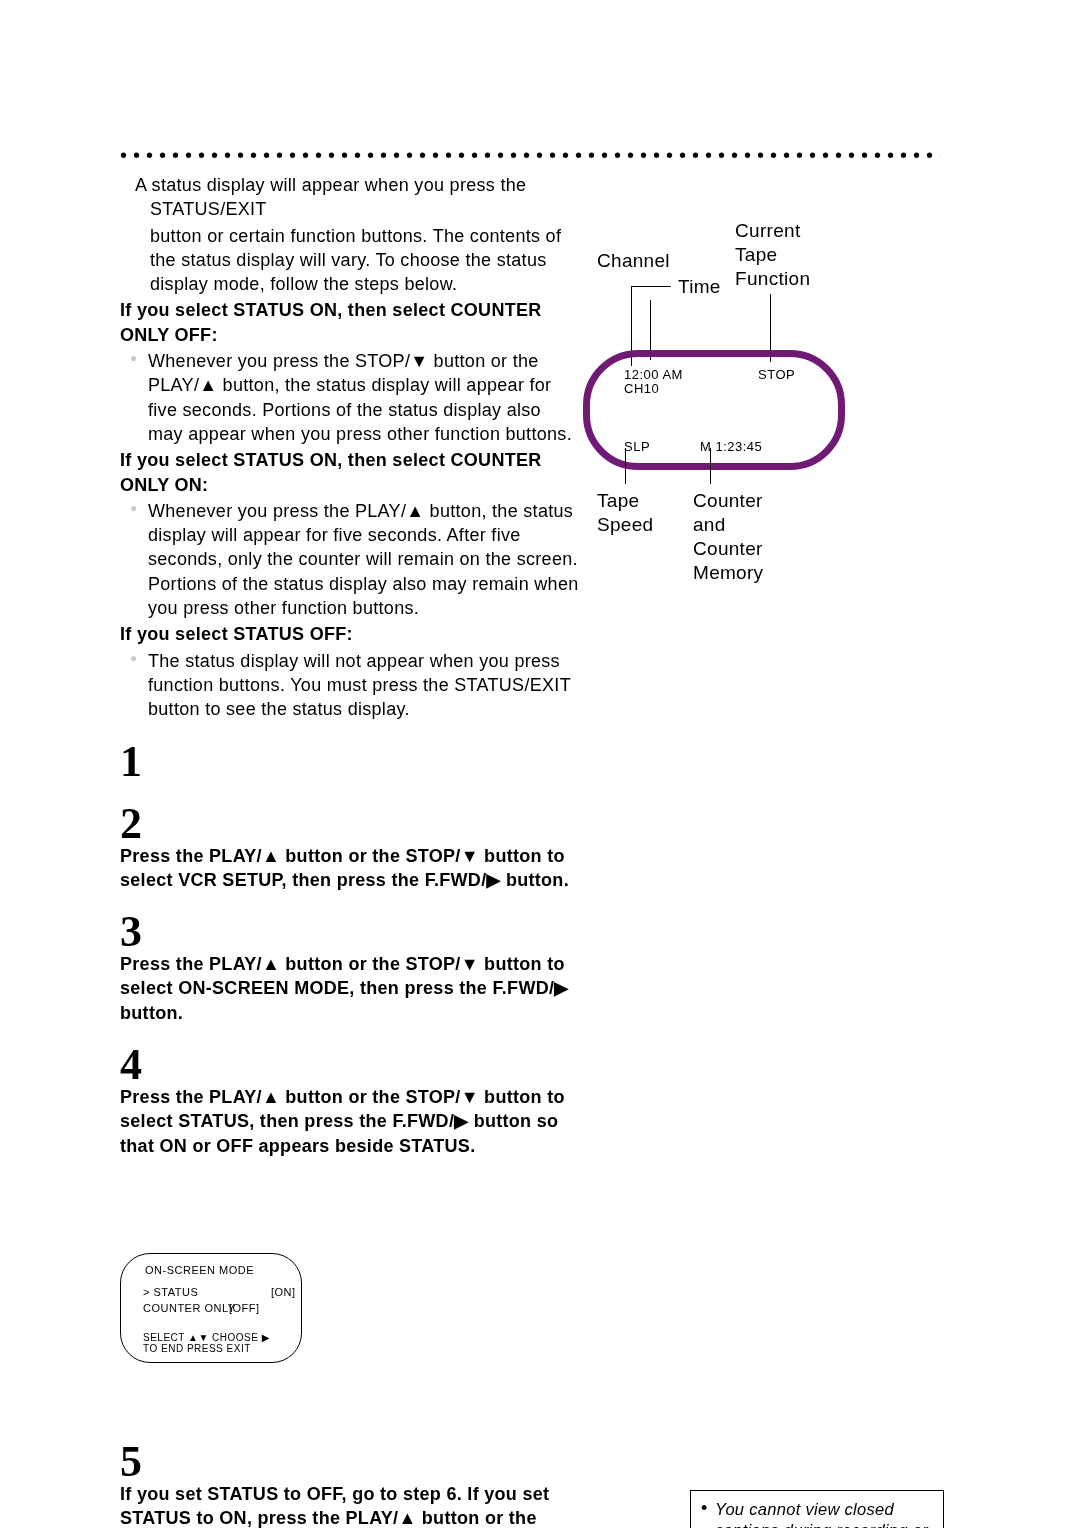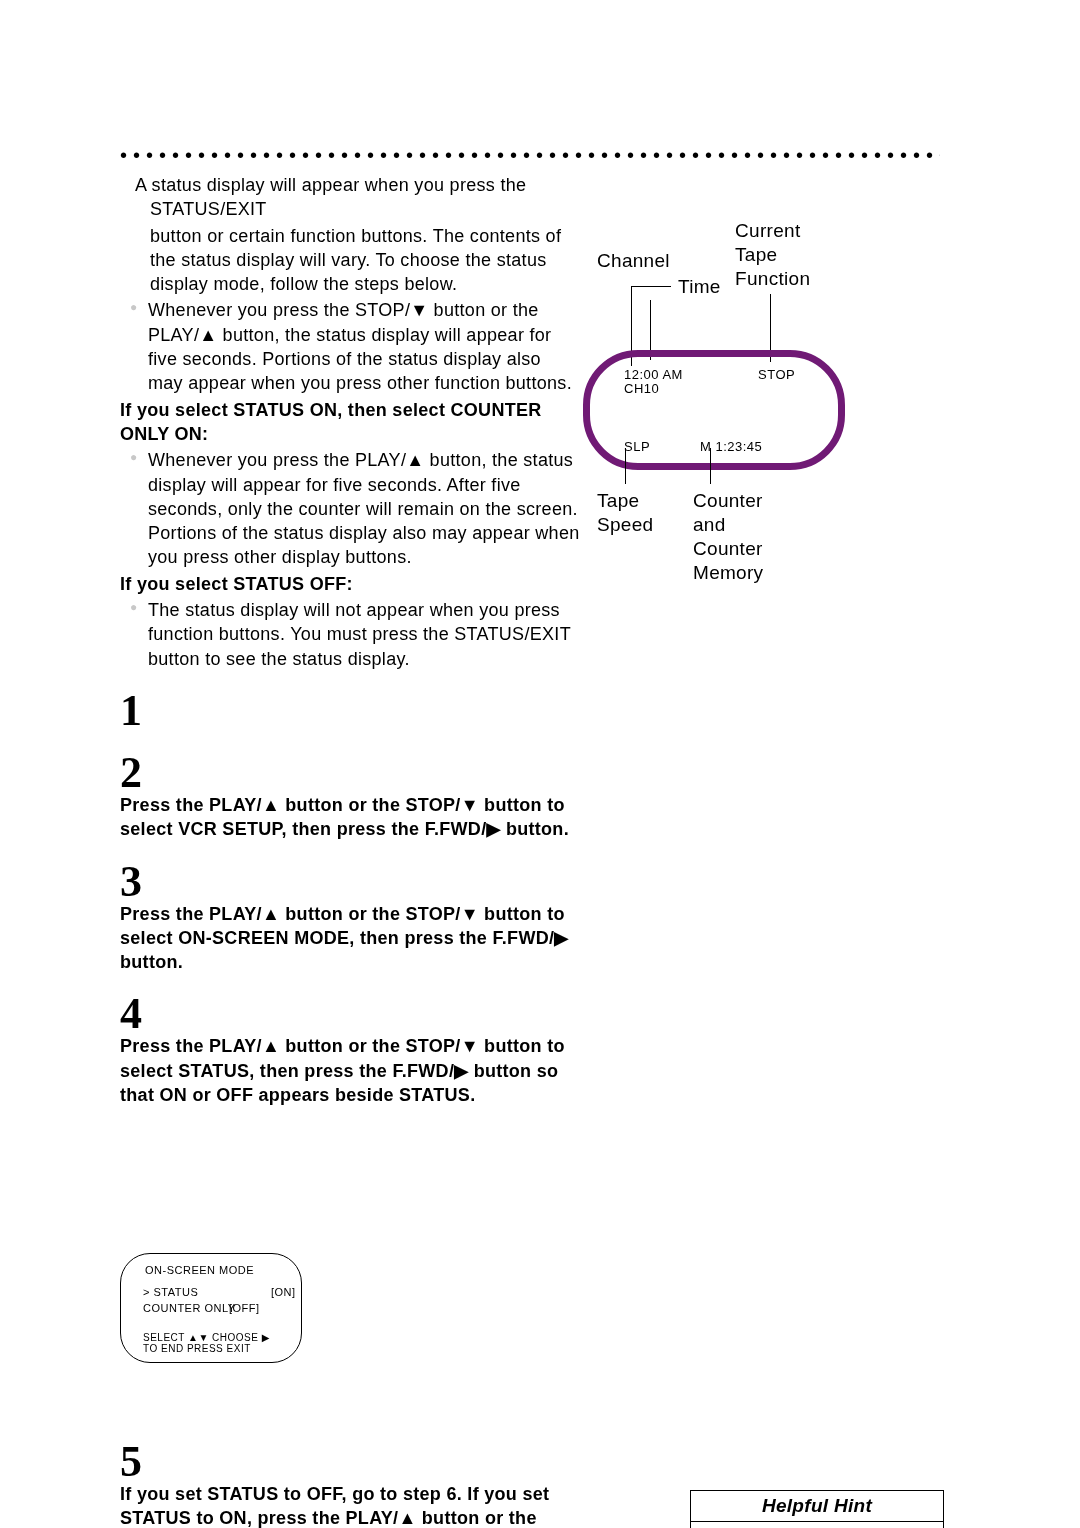--- a/index.html
+++ b/index.html
@@ -155,24 +155,25 @@
 
 <div class="page">
   <div class="dots">••••••••••••••••••••••••••••••••••••••••••••••••••••••••••••••••••••••••••••••••••••••••••••••••••••••••••••••••••••••••••••</div>
 
   <div class="leftcol">
     <div class="intro">
       <p class="first">A status display will appear when you press the STATUS/EXIT</p>
       <p>button or certain function buttons. The contents of the status display will vary. To choose the status display mode, follow the steps below.</p>
     </div>
 
+    <div class="sect-head">If you select STATUS ON, then select COUNTER ONLY OFF:</div>
     <div class="bullet">Whenever you press the STOP/▼ button or the PLAY/▲ button, the status display will appear for five seconds. Portions of the status display also may appear when you press other function buttons.</div>
 
     <div class="sect-head">If you select STATUS ON, then select COUNTER ONLY ON:</div>
-    <div class="bullet">Whenever you press the PLAY/▲ button, the status display will appear for five seconds. After five seconds, only the counter will remain on the screen. Portions of the status display also may appear when you press other display buttons.</div>
+    <div class="bullet">Whenever you press the PLAY/▲ button, the status display will appear for five seconds. After five seconds, only the counter will remain on the screen. Portions of the status display also may remain when you press other function buttons.</div>
 
     <div class="sect-head">If you select STATUS OFF:</div>
     <div class="bullet">The status display will not appear when you press function buttons. You must press the STATUS/EXIT button to see the status display.</div>
 
     <div class="stepnum">1</div>
 
     <div class="stepnum">2</div>
     <div class="steptext">Press the PLAY/▲ button or the STOP/▼ button to select VCR SETUP, then press the F.FWD/▶ button.</div>
 
     <div class="stepnum">3</div>
@@ -224,15 +225,14 @@
 
   <div class="lbl" style="left:22px; top:240px;">Tape</div>
   <div class="lbl" style="left:22px; top:264px;">Speed</div>
   <div class="lbl" style="left:118px; top:240px;">Counter</div>
   <div class="lbl" style="left:118px; top:264px;">and</div>
   <div class="lbl" style="left:118px; top:288px;">Counter</div>
   <div class="lbl" style="left:118px; top:312px;">Memory</div>
 </div>
 
 <div class="hint">
-  <div class="hint-head">Helpful Hint</div>
   <div class="hint-body">You cannot view closed captions during recording or tape playback if COUNTER ONLY is set to ON. Details are on pages 48-49.</div>
 </div>
 
 </body></html>

